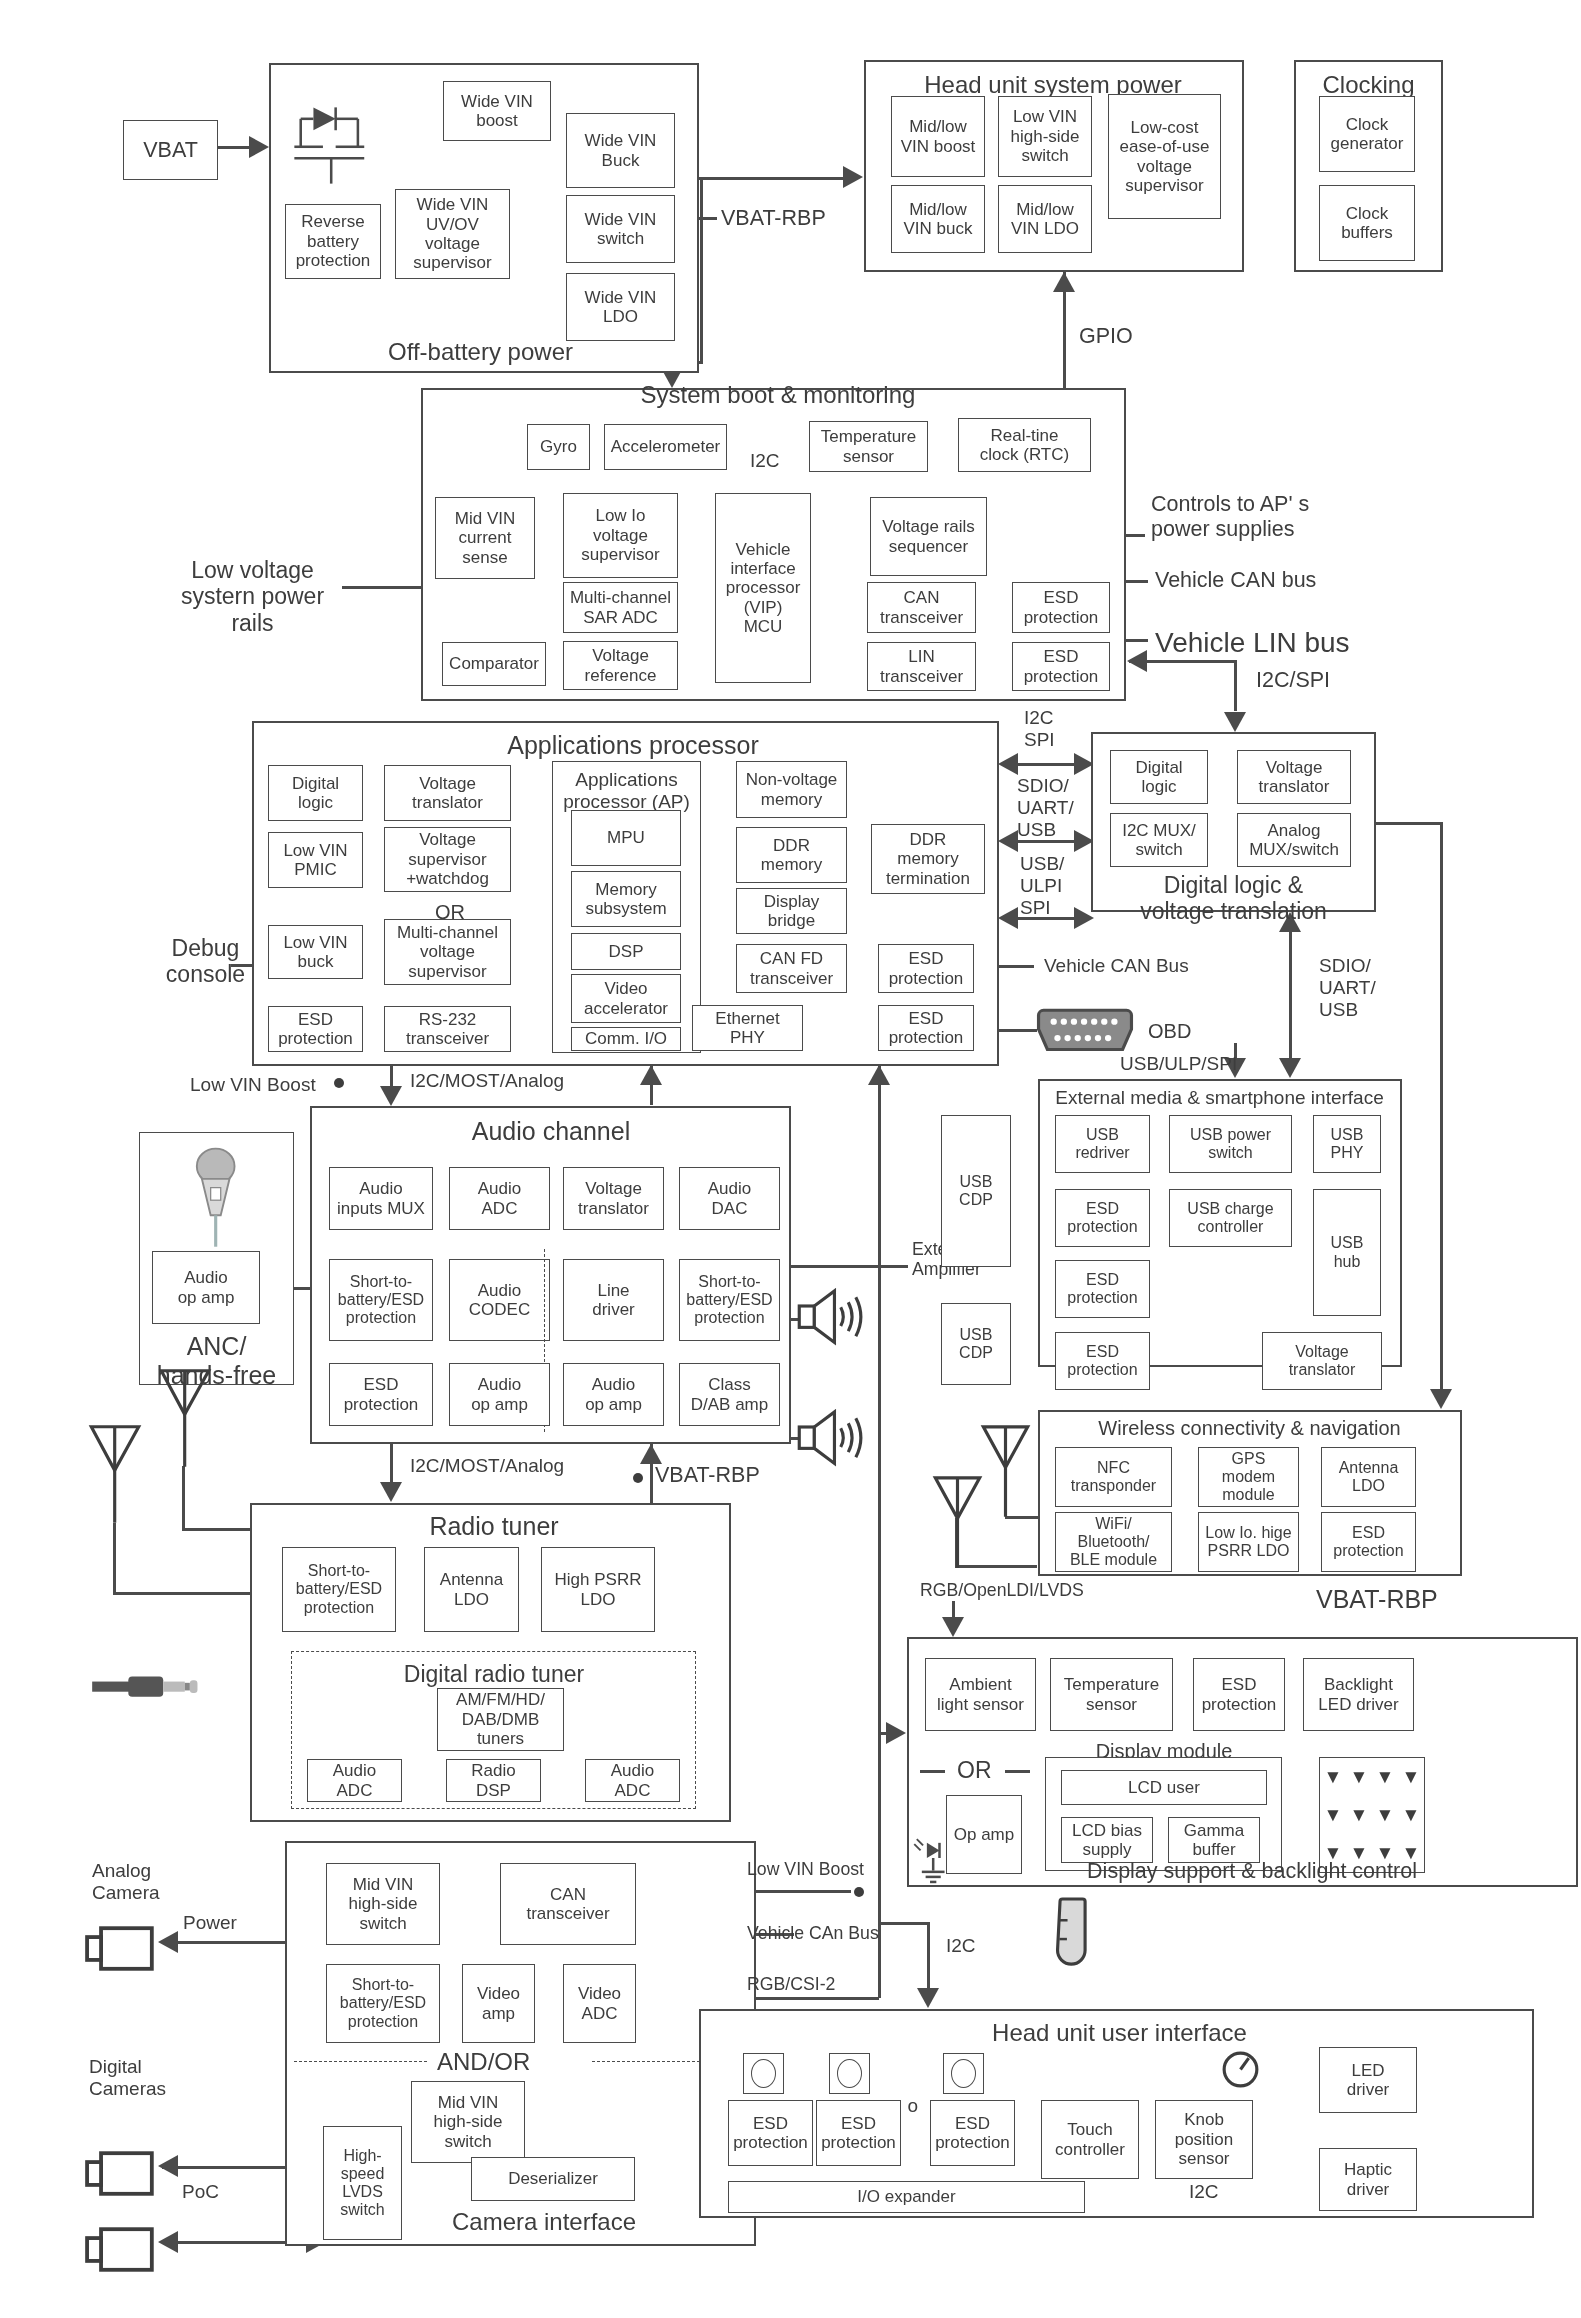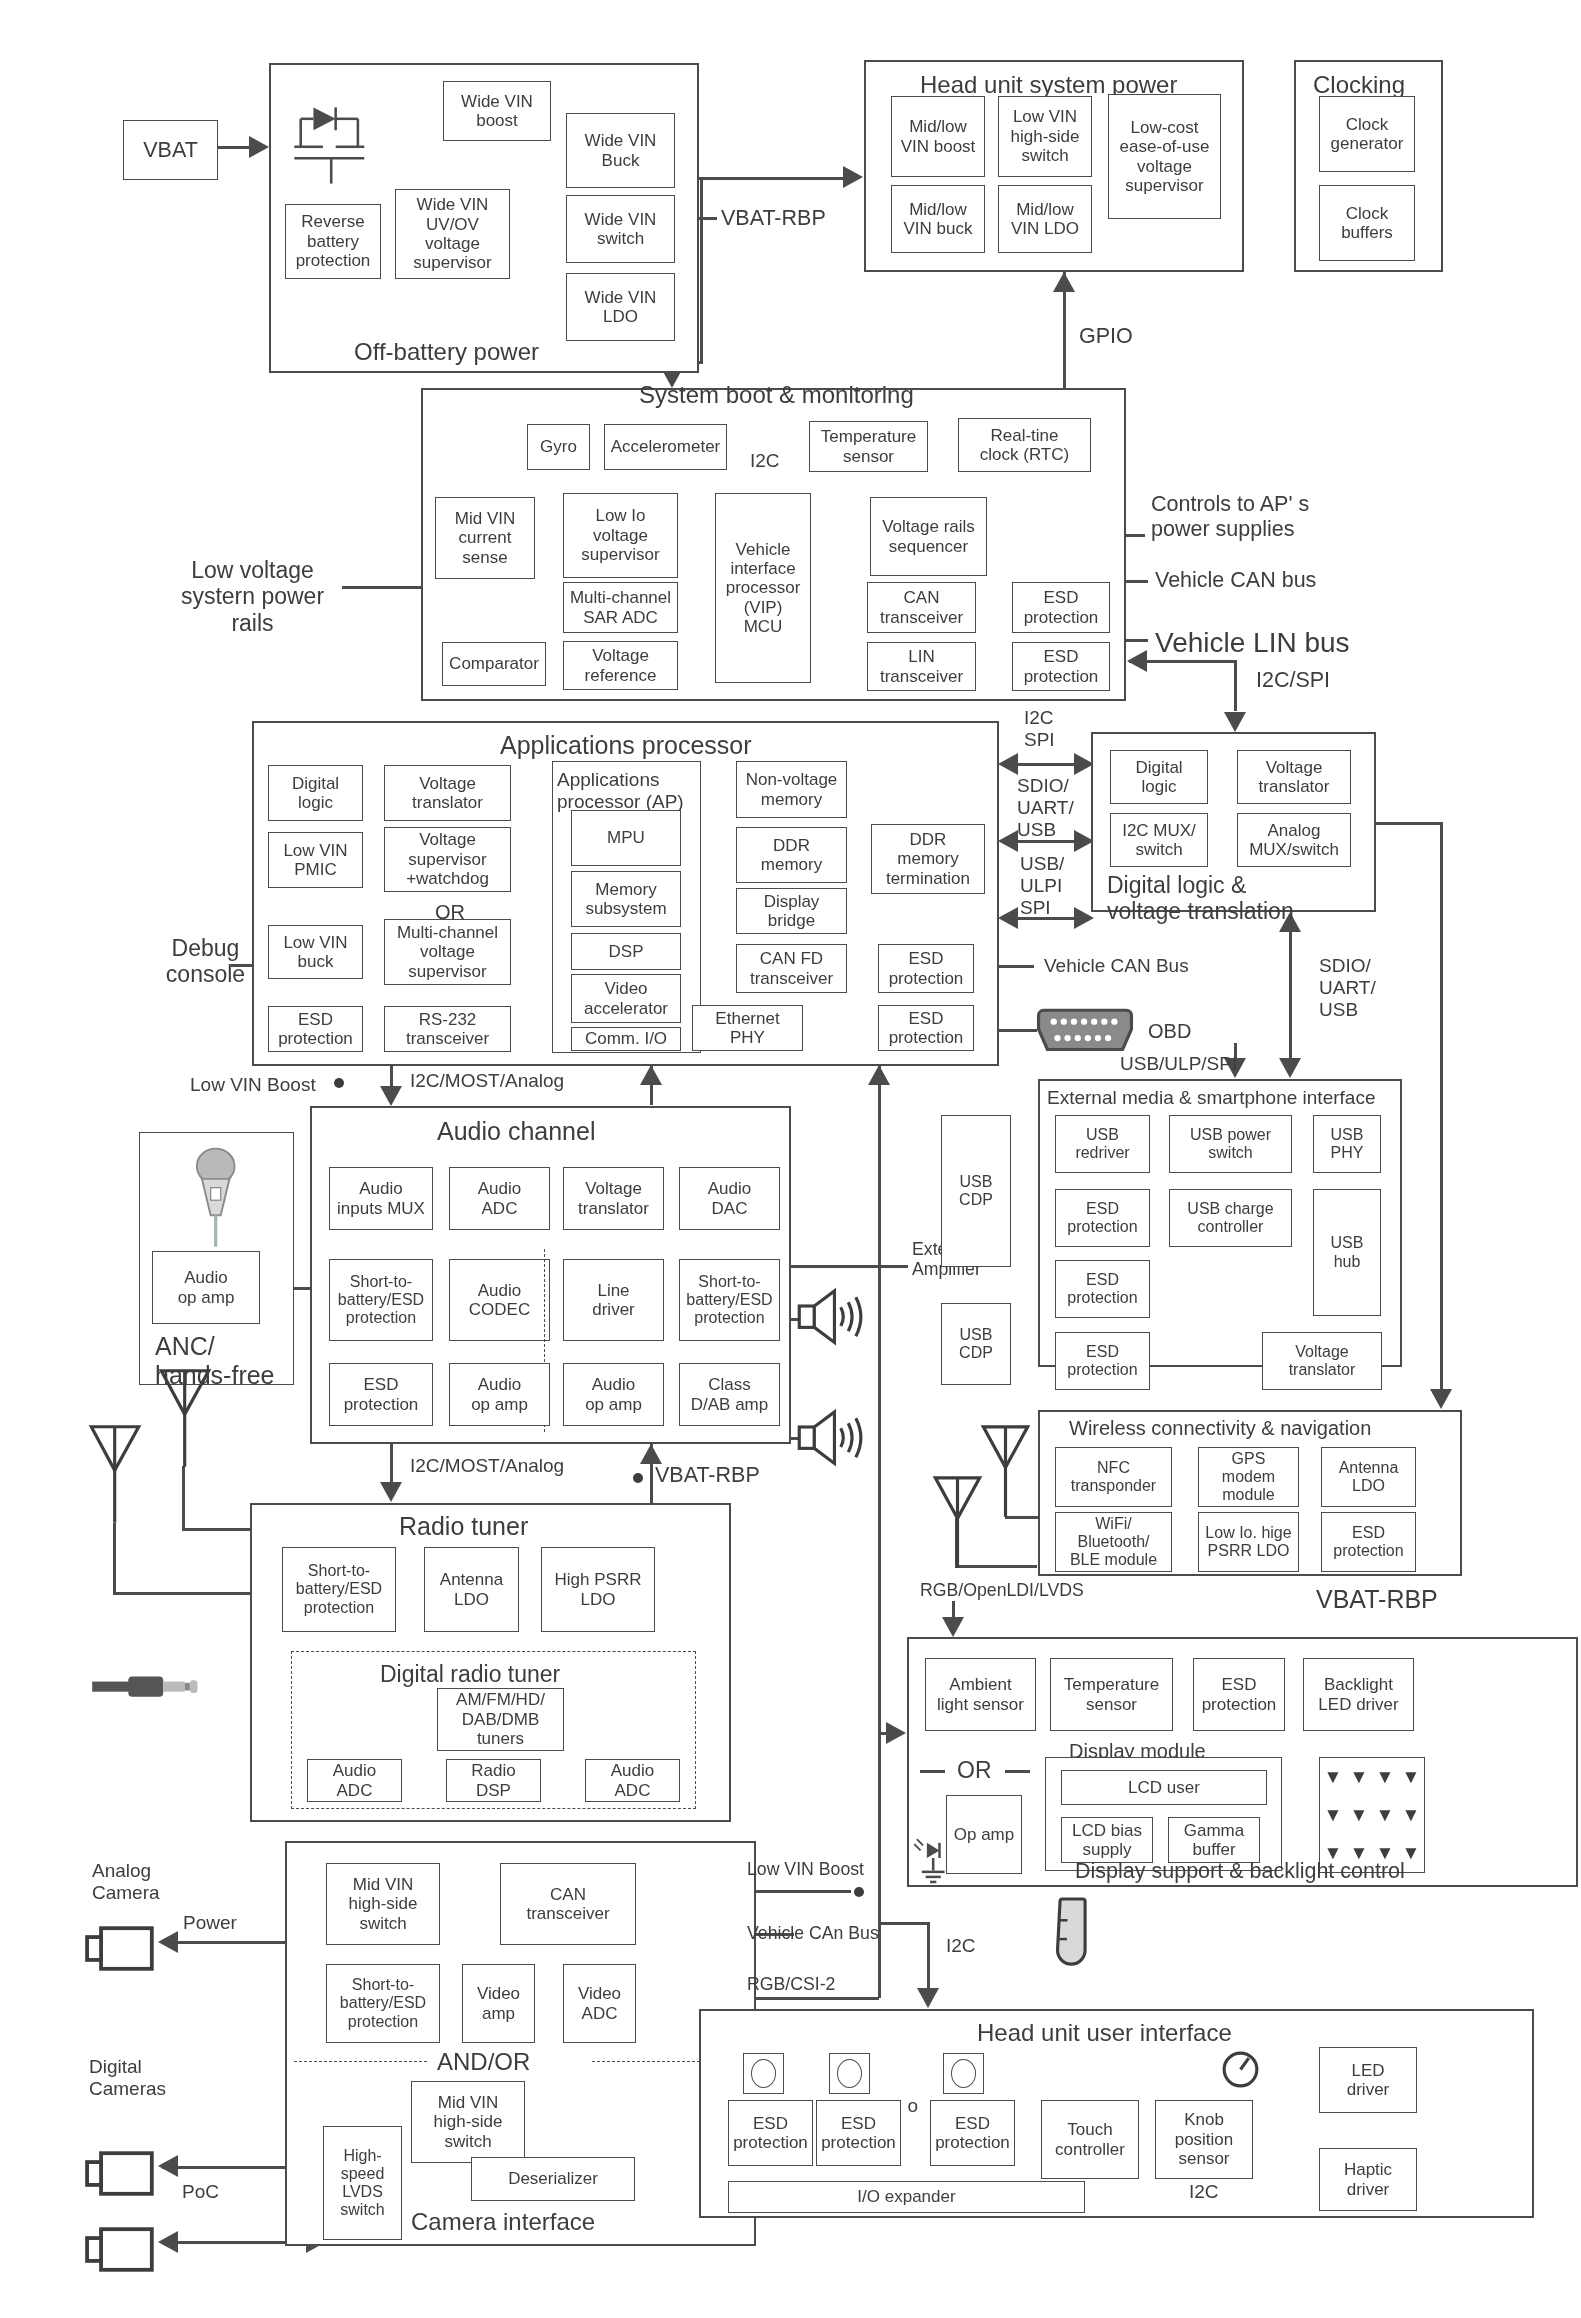--- a/index.html
+++ b/index.html
@@ -3,21 +3,21 @@
 <meta charset="utf-8">
 <style>
   html,body{margin:0;padding:0;background:#fff;}
   #canvas{position:relative;width:1582px;height:2319px;background:#fff;
     font-family:"Liberation Sans",sans-serif;color:#3d3d3d;overflow:hidden;}
   .sec{position:absolute;border:2.5px solid #4b4b4b;background:#fff;box-sizing:border-box;}
   .dashsec{position:absolute;border:1.9px dashed #4b4b4b;background:transparent;box-sizing:border-box;}
   .b{position:absolute;border:1.9px solid #4b4b4b;background:#fff;box-sizing:border-box;
      display:flex;align-items:center;justify-content:center;text-align:center;
      font-size:17px;line-height:1.14;padding:2.5px;white-space:pre-line;}
-  .t{position:absolute;white-space:pre-line;line-height:1.15;}
+  .t{position:absolute;text-align:center;white-space:pre-line;line-height:1.15;}
   .lbl{position:absolute;font-size:19px;white-space:pre-line;line-height:1.15;}
   .ln{position:absolute;background:#4b4b4b;}
   .dashln{position:absolute;border-top:1.9px dashed #4b4b4b;}
   .dashv{position:absolute;border-left:1.9px dashed #4b4b4b;}
   .au,.ad,.al,.ar{position:absolute;width:0;height:0;border-style:solid;}
   .au{border-left:11.4px solid transparent;border-right:11.4px solid transparent;border-bottom:20px solid #4b4b4b;border-top:0;}
   .ad{border-left:11.4px solid transparent;border-right:11.4px solid transparent;border-top:20px solid #4b4b4b;border-bottom:0;}
   .al{border-top:11.4px solid transparent;border-bottom:11.4px solid transparent;border-right:20px solid #4b4b4b;border-left:0;}
   .ar{border-top:11.4px solid transparent;border-bottom:11.4px solid transparent;border-left:20px solid #4b4b4b;border-right:0;}
   .dot{position:absolute;width:10px;height:10px;border-radius:50%;background:#3d3d3d;}

